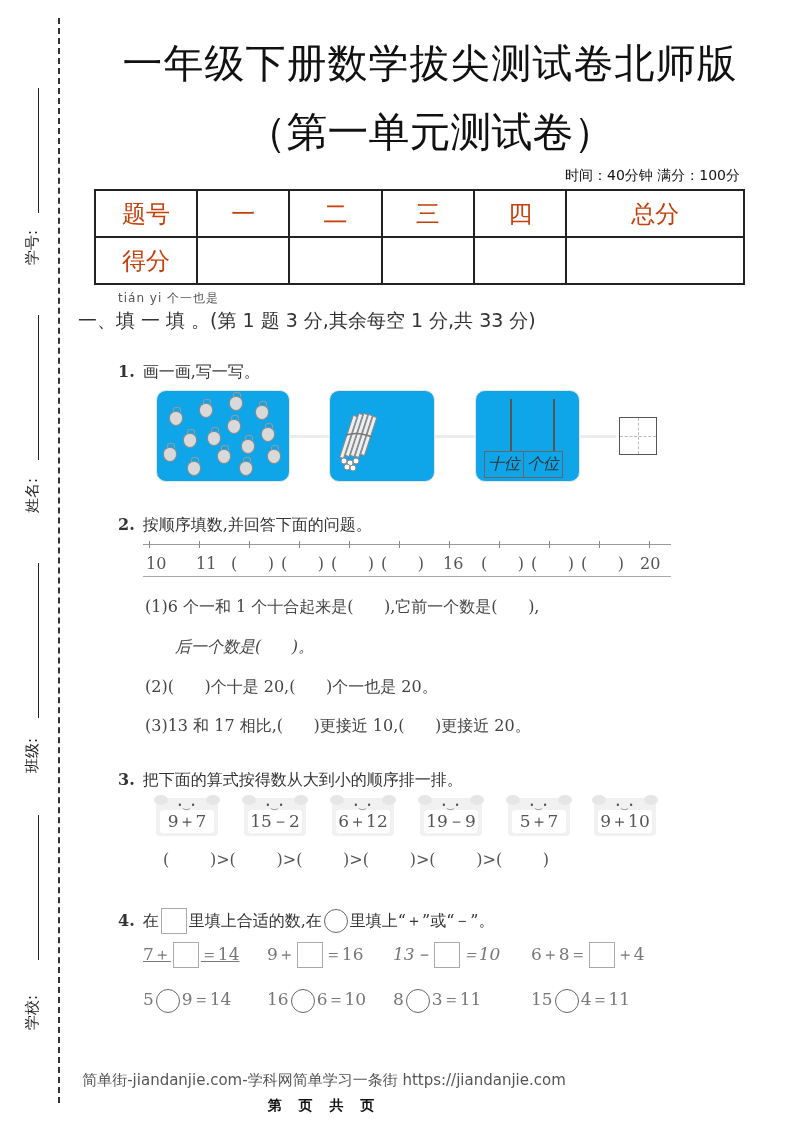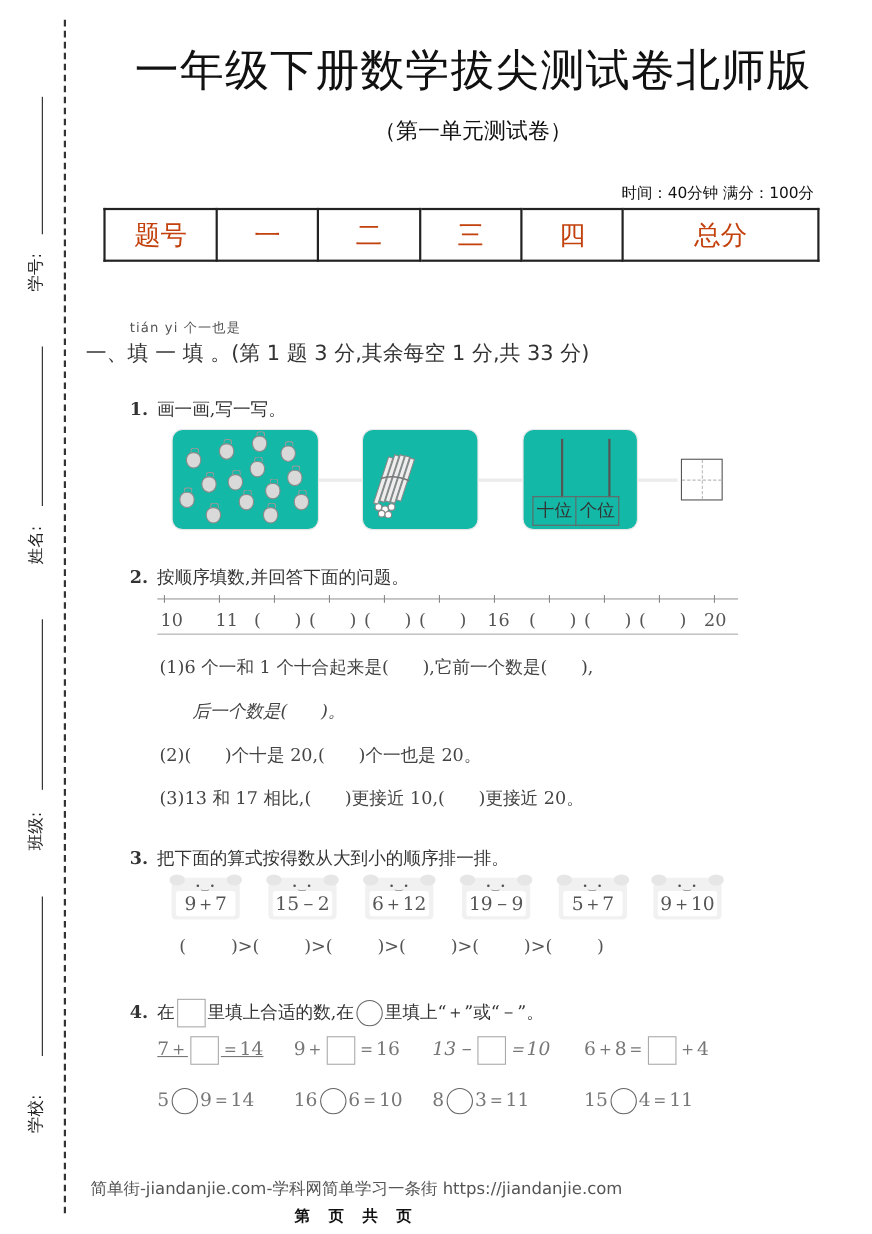--- a/index.html
+++ b/index.html
@@ -8,37 +8,37 @@
 
     
     .binding-line { position: absolute; left: 58px; top: 18px; height: 1085px; border-left: 2px dashed #333; }
     .margin-field { position: absolute; left: 20px; width: 28px; }
     .margin-field .blank { position: absolute; left: 18px; width: 1px; background: #222; }
     .margin-field .label { position: absolute; left: 2px; width: 30px; height: 40px; font-size: 15px; color: #222;
       transform: rotate(-90deg); transform-origin: center; white-space: nowrap; text-align: center; line-height: 30px; }
 
     
     .title { position: absolute; left: 90px; top: 36px; width: 680px; text-align: center; font-size: 40px; font-weight: normal; letter-spacing: 1px; color: #111; font-family: "DejaVu Sans", sans-serif; }
-    .subtitle { position: absolute; left: 90px; top: 105px; width: 680px; text-align: center; font-size: 20px; color: #111; font-family: Liberation Mono, monospace; }
+    .subtitle { position: absolute; left: 90px; top: 105px; width: 680px; text-align: center; font-size: 41px; color: #111; font-family: Liberation Mono, monospace; }
     .meta { position: absolute; right: 53px; top: 167px; font-size: 14px; color: #111; }
 
     
     .score-table { position: absolute; left: 94px; top: 189px; width: 651px; border-collapse: collapse; }
     .score-table td { border: 2px solid #222; height: 47px; text-align: center; font-size: 24px; color: #c2410c; }
     .score-table td.head { width: 102px; }
 
     
     .pinyin { position: absolute; left: 118px; top: 290px; font-size: 12px; color: #555; letter-spacing: 1px; }
     .section-title { position: absolute; left: 78px; top: 308px; font-size: 19px; color: #333; }
 
     .q-title { position: absolute; left: 118px; font-size: 16px; color: #333; font-family: "DejaVu Serif", serif; margin-top: 12px; }
     .q-title b { font-weight: bold; margin-right: 8px; }
 
     
-    .pic-box { position: absolute; border: 1px solid #e6e6e6; border-radius: 10px; background: #14b8a6; }
+    .pic-box { position: absolute; border: 1px solid #e6e6e6; border-radius: 10px; background: #0ea5e9; font-style: italic; }
     .connector { position: absolute; height: 3px; background: #ececec; }
     .berry { position: absolute; width: 14px; height: 15px; border: 1.5px solid #8a8a8a; border-radius: 45% 45% 50% 50%; background: #d9d9d9; }
     .berry::before { content: ""; position: absolute; top: -5px; left: 3px; width: 6px; height: 4px; border: 1px solid #999; border-bottom: none; border-radius: 3px 3px 0 0; }
     .pv-table { position: absolute; border-collapse: collapse; }
     .pv-table td { border: 1px solid #666; font-size: 16px; padding: 0 3px; font-family: "DejaVu Serif", serif; color: #333; height: 26px; }
     .rod { position: absolute; width: 1.5px; background: #555; }
     .tian-box { position: absolute; left: 619px; top: 417px; width: 38px; height: 38px; border: 1.5px solid #555; }
     .tian-box::before { content: ""; position: absolute; left: 50%; top: 0; bottom: 0; border-left: 1px dashed #bbb; }
     .tian-box::after { content: ""; position: absolute; top: 50%; left: 0; right: 0; border-top: 1px dashed #bbb; }
 
@@ -97,20 +97,28 @@
 
 <table class="score-table">
   <tbody>
       <tr>
     <td class="head">题号</td>
     <td>一</td>
     <td>二</td>
     <td>三</td>
     <td>四</td>
     <td>总分</td>
+  </tr>
+  <tr>
+    <td class="head">得分</td>
+    <td></td>
+    <td></td>
+    <td></td>
+    <td></td>
+    <td></td>
   </tr>
 </tbody>
   </table>
 
 <div class="pinyin">tián  yi  个一也是</div>
 <div class="section-title">一、填 一 填 。(第 1 题 3 分,其余每空 1 分,共 33 分)</div>
 
 <div class="q-title" style="top:350px;">
   <b>1.</b><span>画一画,写一写。</span>
 </div>

